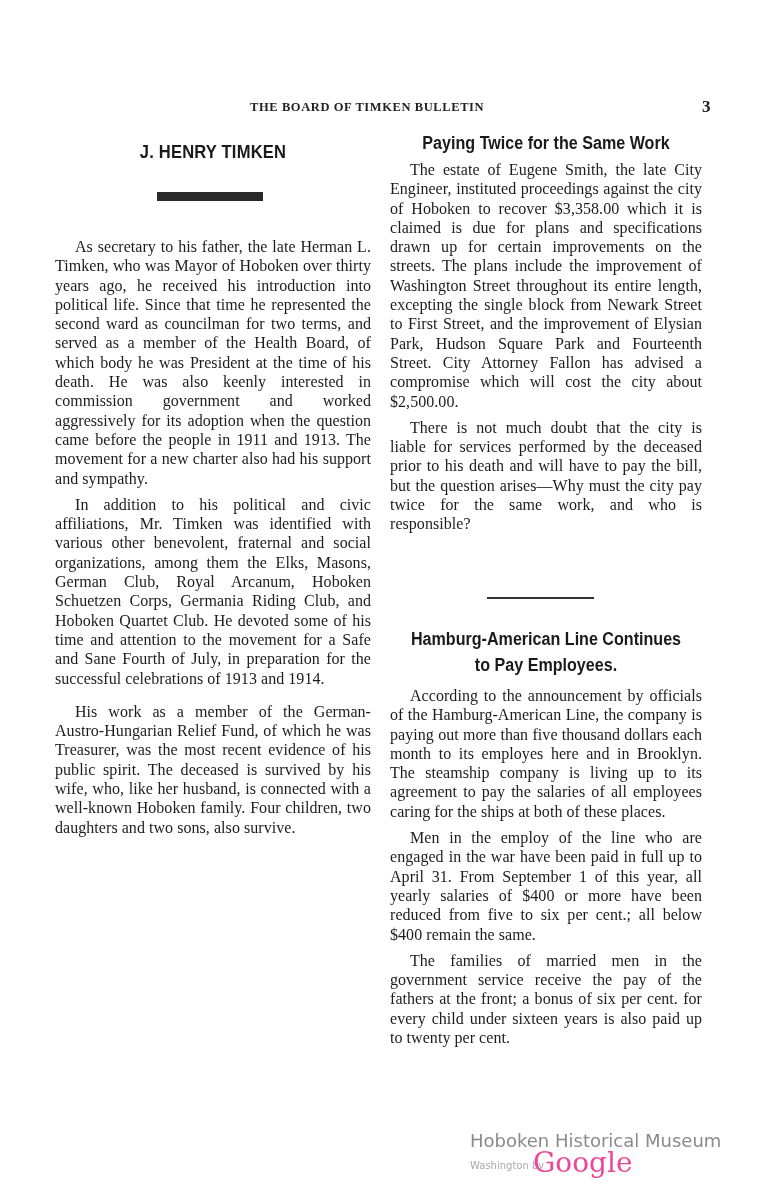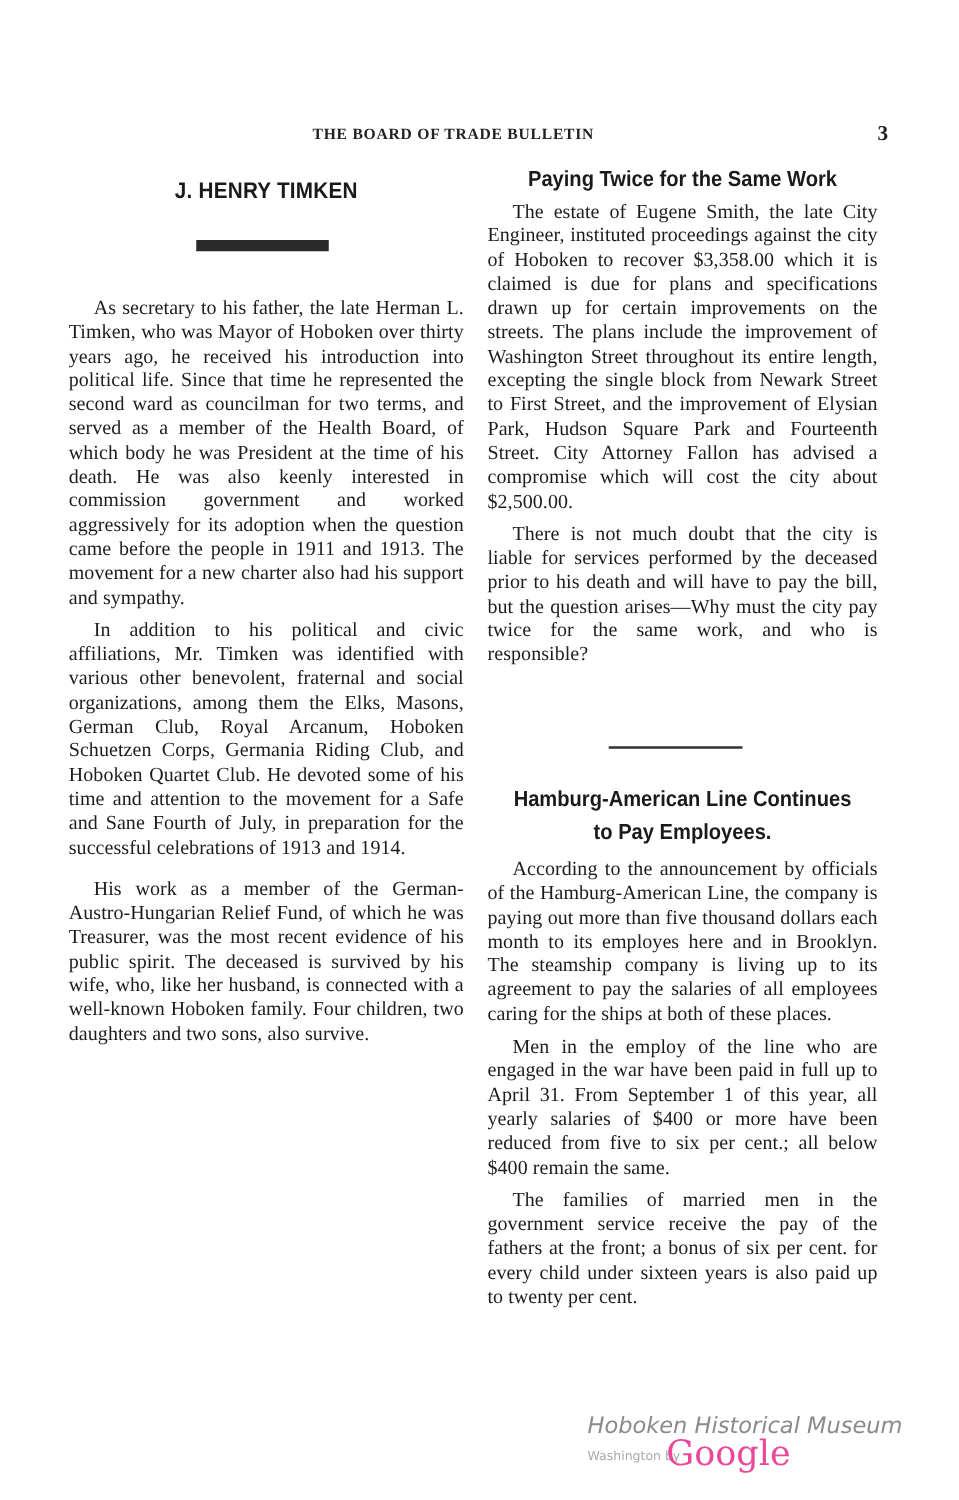--- a/index.html
+++ b/index.html
@@ -33,35 +33,35 @@
     font-size: 17.5px; line-height: 26px; color: #1a1a1a; transform: scaleX(0.92);
   }
   p.para {
     margin: 0; font-size: 14.6px; line-height: 19.3px; text-align: justify;
     text-indent: 20px; hyphens: manual; letter-spacing: 0.05px;
     font-family: "Liberation Serif", serif; font-size: 16px;
   }
   .divider { position: absolute; top: 597px; left: 487px; width: 107px; height: 2px; background: #333; }
   .footer-museum {
     position: absolute; top: 1130px; left: 470px; font-family: "DejaVu Sans", sans-serif;
-    font-size: 18px; color: #8a8a8a; font-style: italic;
+    font-size: 18px; color: #8a8a8a;
   }
   .footer-digitized {
     position: absolute; top: 1160px; left: 470px; font-family: "DejaVu Sans", sans-serif;
     font-size: 10px; color: #aaaaaa;
   }
   .footer-google {
     position: absolute; top: 1146px; left: 533px; font-family: "DejaVu Serif", serif;
     font-size: 28px; color: #ec4899;
   }
 </style>
 </head>
 <body>
 
-<div class="running-head">THE BOARD OF TRADE BULLETIN</div>
+<div class="running-head">THE BOARD OF TIMKEN BULLETIN</div>
 <div class="page-num">3</div>
 
 <div class="title-left">J. HENRY TIMKEN</div>
 <div class="black-bar"></div>
 
 <div class="col col-left" style="top:230px;">
   <p class="para" style="margin-top:7px">As secretary to his father, the late Herman L. Timken, who was Mayor of Hoboken over thirty years ago, he received his introduction into political life. Since that time he represented the second ward as councilman for two terms, and served as a member of the Health Board, of which body he was President at the time of his death. He was also keenly interested in commission government and worked aggressively for its adoption when the question came before the people in 1911 and 1913. The movement for a new charter also had his support and sympathy.</p>
   <p class="para" style="margin-top:7px">In addition to his political and civic affiliations, Mr. Timken was identified with various other benevolent, fraternal and social organizations, among them the Elks, Masons, German Club, Royal Arcanum, Hoboken Schuetzen Corps, Germania Riding Club, and Hoboken Quartet Club. He devoted some of his time and attention to the movement for a Safe and Sane Fourth of July, in preparation for the successful celebrations of 1913 and 1914.</p>
   <p class="para" style="margin-top:14px">His work as a member of the German-Austro-Hungarian Relief Fund, of which he was Treasurer, was the most recent evidence of his public spirit. The deceased is survived by his wife, who, like her husband, is connected with a well-known Hoboken family. Four children, two daughters and two sons, also survive.</p>
 </div>

